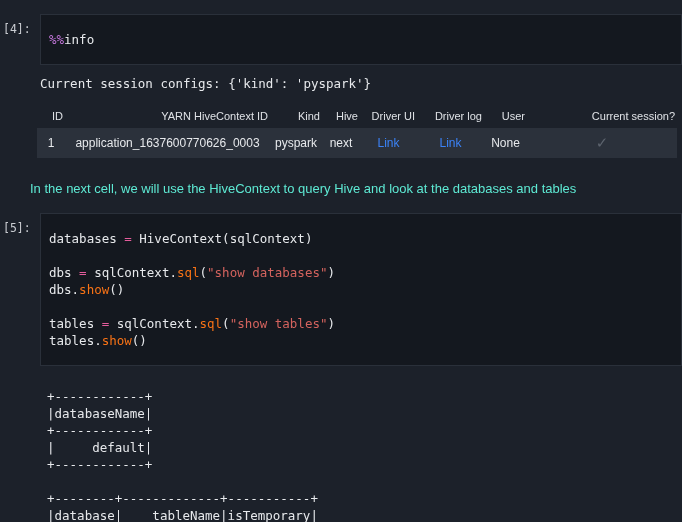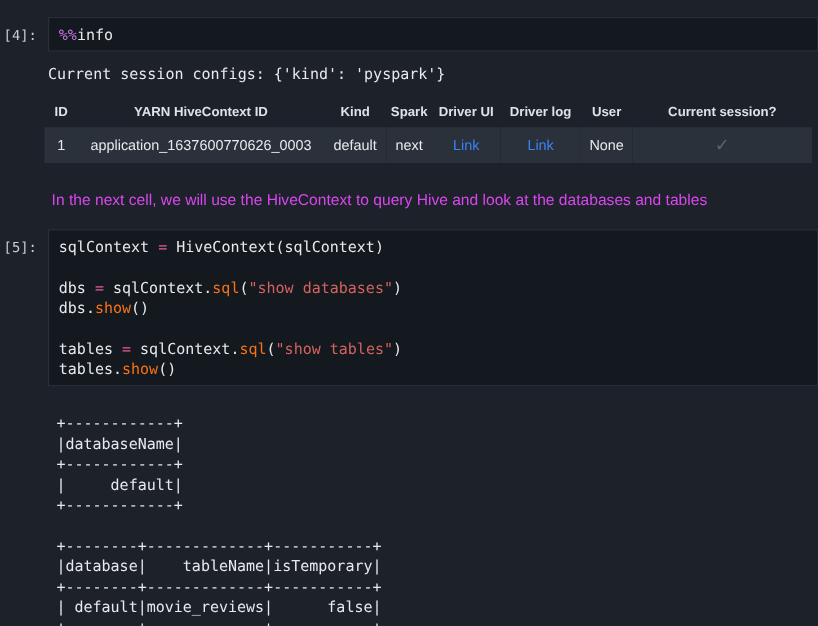--- a/index.html
+++ b/index.html
@@ -11,52 +11,52 @@
   }
   
   .cellrow{display:flex;align-items:stretch;}
   .prompt{
     width:40px;flex:0 0 40px;box-sizing:border-box;
     font-family:"DejaVu Sans Mono",monospace;font-size:11.5px;color:#c9ccd1;
     padding:8px 0 0 3px;
   }
   .editor{
     flex:1;background:#14181f;border:1px solid #2a303a;
-    padding:5px 8px;box-sizing:border-box;
+    padding:16px 8px;box-sizing:border-box;
   }
   pre{
     margin:0;font-family:"DejaVu Sans Mono",monospace;
     font-size:12.5px;line-height:17px;color:#e7e9ec;white-space:pre;
   }
   .tok-magic{color:#c678dd;}
   .tok-plain{color:#e7e9ec;}
   .tok-op{color:#e45c9c;}
   .tok-func{color:#f97316;}
   .tok-str{color:#d4635e;}
   
   .out4{margin:10px 0 0 40px;}
   .session-line{font-size:12.5px;}
   table.sessions{
     border-collapse:collapse;table-layout:fixed;
     width:640px;margin:12px 0 0 -3px;
   }
   table.sessions th{
-    font-size:11px;font-weight:bold;color:#dfe2e6;
-    text-align:center;height:24px;padding:0 2px;overflow:hidden;white-space:nowrap;
+    font-size:11px;font-weight:normal;color:#dfe2e6;
+    text-align:right;height:24px;padding:0 2px;overflow:hidden;white-space:nowrap;
   }
   table.sessions td{
     font-size:12px;color:#e7e9ec;text-align:center;
     height:30px;padding:0 2px;overflow:hidden;white-space:nowrap;
   }
   table.sessions tbody tr{background:#2b313b;}
   .cell-link{color:#3b82f6;cursor:pointer;}
   .cell-check{color:#5d646e;font-size:15px;}
   
   .markdown{
-    margin:22px 0 0 43px;font-size:13px;color:#d946ef;line-height:17px;
+    margin:22px 0 0 30px;font-size:13px;color:#5eead4;line-height:17px;
   }
   .md-spacer{height:16px;}
   
   .ascii{margin:22px 0 0 47px;font-size:12.5px;line-height:17px;}
 </style>
 </head>
 <body>
 
 <div class="page">
 
@@ -78,50 +78,50 @@
         <col style="width:57px">
           <col style="width:67px">
           <col style="width:43px">
           <col style="width:150px">
       </colgroup>
       <thead>
           <tr>
             <th>ID</th>
             <th>YARN HiveContext ID</th>
             <th>Kind</th>
-            <th>Spark</th>
+            <th>Hive</th>
             <th>Driver UI</th>
             <th>Driver log</th>
             <th>User</th>
             <th>Current session?</th>
           </tr>
         </thead>
       <tbody>
           <tr>
             <td><span class="cell-plain">1</span></td>
             <td><span class="cell-plain">application_1637600770626_0003</span></td>
-            <td><span class="cell-plain">default</span></td>
+            <td><span class="cell-plain">pyspark</span></td>
             <td><span class="cell-plain">next</span></td>
             <td><span class="cell-link">Link</span></td>
             <td><span class="cell-link">Link</span></td>
             <td><span class="cell-plain">None</span></td>
             <td><span class="cell-check">✓</span></td>
           </tr>
         </tbody>
     </table>
   </div>
 
   <div class="markdown">In the next cell, we will use the HiveContext to query Hive and look at the databases and tables</div>
 
   <div class="md-spacer"></div>
 
   <div class="cellrow">
     <div class="prompt">[5]:</div>
     <div class="editor">
-      <pre><span class="tok-plain">sqlContext </span><span class="tok-op">=</span><span class="tok-plain"> HiveContext(sqlContext)</span>
+      <pre><span class="tok-plain">databases </span><span class="tok-op">=</span><span class="tok-plain"> HiveContext(sqlContext)</span>
 
 <span class="tok-plain">dbs </span><span class="tok-op">=</span><span class="tok-plain"> sqlContext.</span><span class="tok-func">sql</span><span class="tok-plain">(</span><span class="tok-str">"show databases"</span><span class="tok-plain">)</span>
 <span class="tok-plain">dbs.</span><span class="tok-func">show</span><span class="tok-plain">()</span>
 
 <span class="tok-plain">tables </span><span class="tok-op">=</span><span class="tok-plain"> sqlContext.</span><span class="tok-func">sql</span><span class="tok-plain">(</span><span class="tok-str">"show tables"</span><span class="tok-plain">)</span>
 <span class="tok-plain">tables.</span><span class="tok-func">show</span><span class="tok-plain">()</span></pre>
     </div>
   </div>
 
   <pre class="ascii">+------------+

